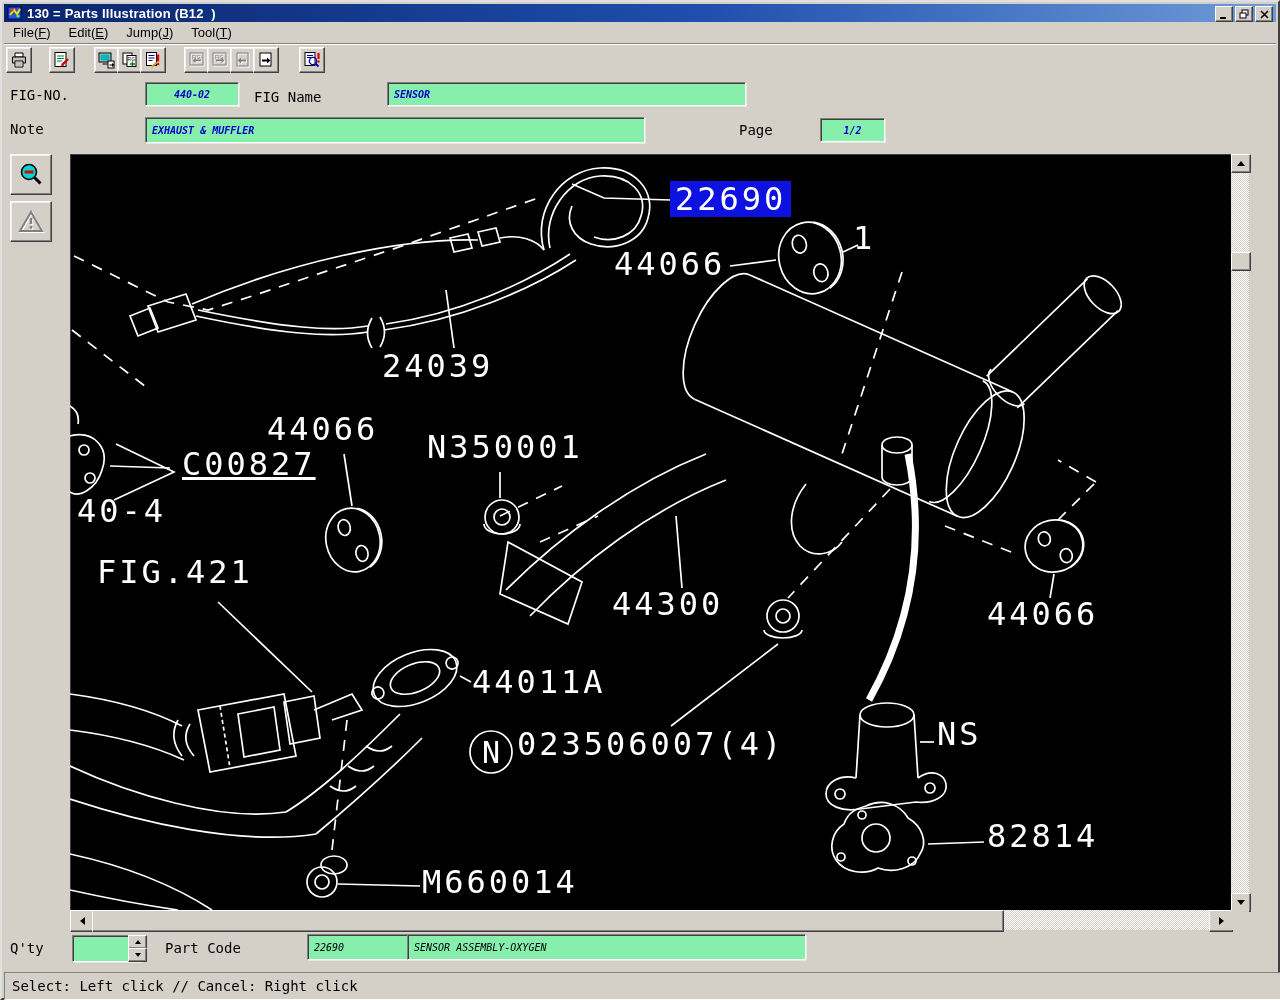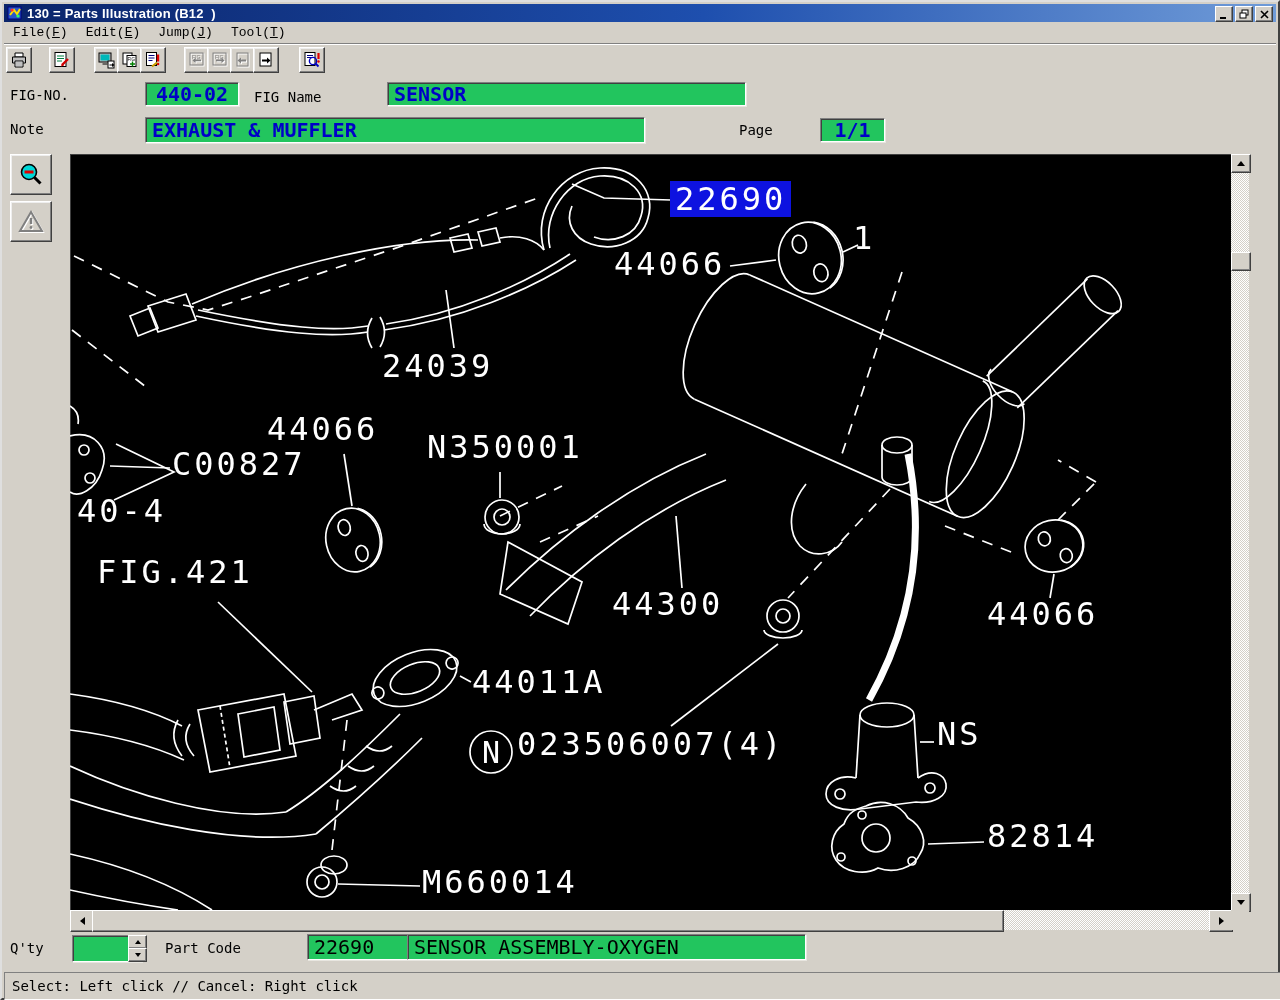--- a/index.html
+++ b/index.html
@@ -10,34 +10,34 @@
   .titlebar{position:absolute;left:2px;top:2px;right:2px;height:18px;
      background:linear-gradient(to right,#0a246a,#1e4fae 55%,#6f9bd8);
      display:flex;align-items:center;padding-left:3px;}
   .title-text{color:#fff;font-weight:bold;font-size:13px;white-space:pre;margin-left:4px;letter-spacing:.2px;}
   .winbtn{width:16px;height:14px;background:#d4d0c8;border:1px solid;border-color:#fff #404040 #404040 #fff;
      box-shadow:inset -1px -1px 0 #808080;display:flex;align-items:center;justify-content:center;margin-left:2px;}
   .winbtns{position:absolute;right:3px;top:2px;display:flex;}
   
   .menubar{position:absolute;left:2px;top:20px;right:2px;height:21px;background:#d4d0c8;
      display:flex;align-items:center;font-size:13px;color:#000;border-bottom:1px solid #808080;box-shadow:0 1px 0 #fff;}
-  .menu-item{padding:2px 9px;font-family:Liberation Mono, monospace;}
+  .menu-item{padding:2px 9px;}
   .mn{text-decoration:underline;}
   
   .toolbar{position:absolute;left:2px;top:43px;right:2px;height:29px;background:#d4d0c8;}
   .tb{position:absolute;top:2px;width:24px;height:24px;background:#d4d0c8;border:1px solid;
      border-color:#fff #404040 #404040 #fff;box-shadow:inset -1px -1px 0 #808080,inset 1px 1px 0 #eee;
      display:flex;align-items:center;justify-content:center;}
   .tb svg{display:block;}
   
   .lbl{position:absolute;font-family:"DejaVu Sans Mono",monospace;font-size:14px;color:#000;white-space:pre;}
-  .field{position:absolute;background:#22c55e;border:1px solid;border-color:#808080 #fff #fff #808080;
+  .field{position:absolute;background:#86efac;border:1px solid;border-color:#808080 #fff #fff #808080;
      box-shadow:inset 1px 1px 0 #404040,1px 1px 0 #e8e6e0;
-     font-family:"DejaVu Sans Mono",monospace;font-weight:bold;font-size:20px;color:#0000c8;
-     display:flex;align-items:center;padding:0 6px;white-space:pre;}
+     font-family:"DejaVu Sans Mono",monospace;font-weight:bold;font-size:10px;color:#0000c8;
+     display:flex;align-items:center;padding:0 6px;white-space:pre;font-style:italic;}
   .center{justify-content:center;padding:0;}
   
   .sidebtn{position:absolute;left:8px;width:40px;height:39px;background:#d4d0c8;border:1px solid;
      border-color:#fff #404040 #404040 #fff;box-shadow:inset -1px -1px 0 #808080,inset 1px 1px 0 #eee;
      display:flex;align-items:center;justify-content:center;}
   
   .view{position:absolute;left:68px;top:152px;width:1179px;height:776px;background:#d4d0c8;}
   .canvas{position:absolute;left:0;top:0;width:1161px;height:756px;background:#000;
      box-shadow:inset 1px 1px 0 #404040;overflow:hidden;}
   .canvas svg{position:absolute;left:0;top:0;}
@@ -186,21 +186,21 @@
     </div>
   </div>
 
   <span class="lbl" style="left:8px;top:85px">FIG-NO.</span>
   <div class="field center" style="left:143px;top:80px;width:92px;height:22px">440-02</div>
   <span class="lbl" style="left:252px;top:87px">FIG Name</span>
   <div class="field" style="left:385px;top:80px;width:345px;height:22px">SENSOR</div>
   <span class="lbl" style="left:8px;top:119px">Note</span>
   <div class="field" style="left:143px;top:115px;width:486px;height:24px">EXHAUST &amp; MUFFLER</div>
   <span class="lbl" style="left:737px;top:120px">Page</span>
-  <div class="field center" style="left:818px;top:116px;width:63px;height:22px">1/1</div>
+  <div class="field center" style="left:818px;top:116px;width:63px;height:22px">1/2</div>
 
   <div class="sidebtn" style="top:152px">
     <svg width="28" height="28">
         <circle cx="12" cy="11" r="7.5" fill="#00d8d8" stroke="#000" stroke-width="1.6"></circle>
         <rect x="7.5" y="9.5" width="9" height="3" fill="#e00000"></rect>
         <path d="M17.5 16.5l6 6" stroke="#000" stroke-width="3"></path>
       </svg>
   </div>
   <div class="sidebtn" style="top:199px">
     <svg width="28" height="28" style="filter:drop-shadow(1px 1px 0 #fff)">
@@ -385,21 +385,21 @@
           </g>
         </g>
       </svg>
       <div id="labels-layer">
           <div class="part-label selected" style="left: 600px; top: 27px;">22690</div>
           <div class="part-label" style="left: 544px; top: 92px;">44066</div>
           <div class="part-label" style="left: 783px; top: 66px;">1</div>
           <div class="part-label" style="left: 312px; top: 194px;">24039</div>
           <div class="part-label" style="left: 197px; top: 257px;">44066</div>
           <div class="part-label" style="left: 357px; top: 275px;">N350001</div>
-          <div class="part-label" style="left: 102px; top: 292px;">C00827</div>
+          <div class="part-label" style="left: 112px; top: 292px; text-decoration: underline;">C00827</div>
           <div class="part-label" style="left: 7px; top: 339px;">40-4</div>
           <div class="part-label" style="left: 27px; top: 400px;">FIG.421</div>
           <div class="part-label" style="left: 542px; top: 432px;">44300</div>
           <div class="part-label" style="left: 917px; top: 442px;">44066</div>
           <div class="part-label" style="left: 402px; top: 510px;">44011A</div>
           <div class="part-label" style="left: 867px; top: 562px;">NS</div>
           <div class="part-label" style="left: 447px; top: 572px;">023506007(4)</div>
           <div class="part-label" style="left: 917px; top: 664px;">82814</div>
           <div class="part-label" style="left: 352px; top: 710px;">M660014</div>
         </div>

